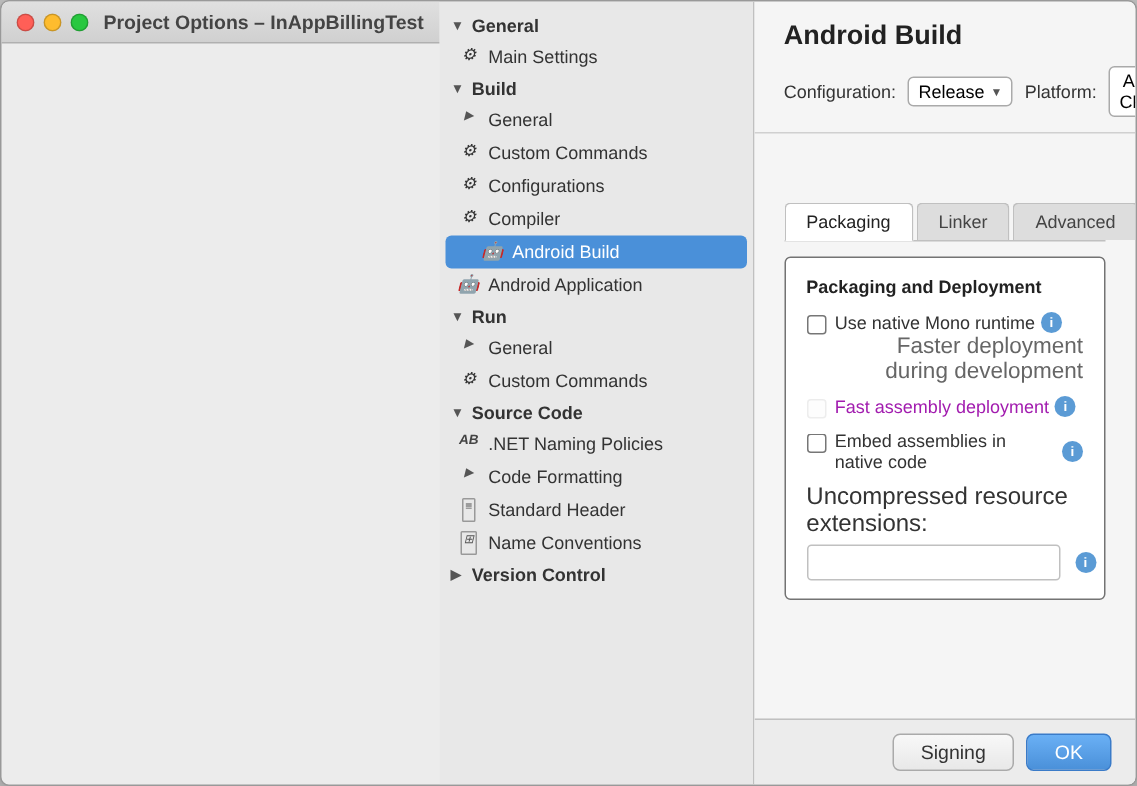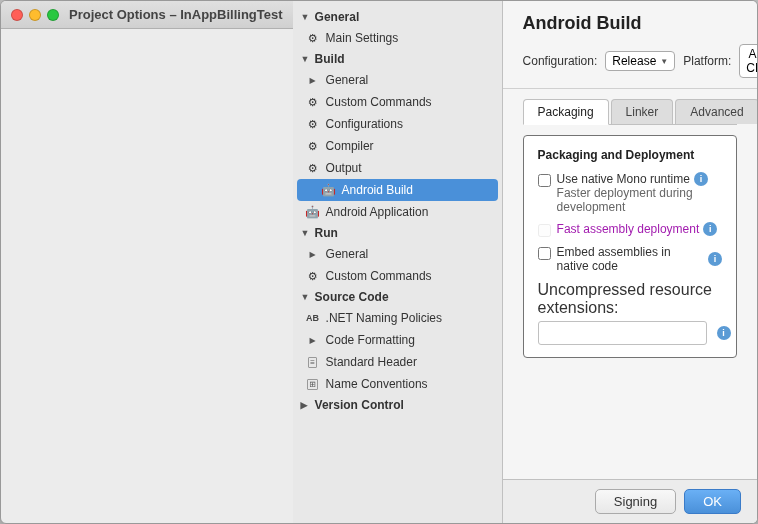--- a/index.html
+++ b/index.html
@@ -109,24 +109,24 @@
       border-radius: 4px;
       margin: 0 4px;
       padding: 3px 8px 3px 24px;
     }
 
     .sidebar-item .item-icon {
       width: 16px;
       height: 16px;
       margin-right: 5px;
       display: inline-flex;
-      align-items: center;
       justify-content: center;
       font-size: 11px;
       flex-shrink: 0;
+      font-style: italic;
     }
 
     .gear-icon::before { content: '⚙'; }
     .play-icon::before { content: '▶'; font-size: 8px; color: #555; }
     .android-icon::before { content: '🤖'; font-size: 12px; }
     .code-icon {
       border: 1px solid #999;
       font-size: 8px;
       border-radius: 1px;
       padding: 0 1px;
@@ -200,20 +200,21 @@
     .tab {
       padding: 5px 14px;
       font-size: 12px;
       cursor: pointer;
       border: 1px solid #c0c0c0;
       border-bottom: none;
       border-radius: 4px 4px 0 0;
       background: #ddd;
       color: #444;
       margin-right: 2px;
+      margin-top: 36px;
     }
 
     .tab.active {
       background: white;
       color: #222;
       border-bottom: 1px solid white;
       margin-bottom: -1px;
       z-index: 1;
     }
 
@@ -249,22 +250,23 @@
       margin-top: 2px;
       flex-shrink: 0;
     }
 
     .option-text {
       font-size: 12px;
       color: #333;
     }
 
     .option-sub {
-      font-size: 12px;
+      font-size: 15px;
       color: #666;
+      text-align: right;
     }
 
     .info-icon {
       display: inline-flex;
       align-items: center;
       justify-content: center;
       width: 14px;
       height: 14px;
       border-radius: 50%;
       background: #5b9bd5;
@@ -374,24 +376,20 @@
         <span class="item-icon gear-icon"></span>
         <span>Custom Commands</span>
       </div>
       <div class="sidebar-item">
         <span class="item-icon gear-icon"></span>
         <span>Configurations</span>
       </div>
       <div class="sidebar-item">
         <span class="item-icon gear-icon"></span>
         <span>Compiler</span>
-      </div>
-      <div class="sidebar-item">
-        <span class="item-icon gear-icon"></span>
-        <span>Output</span>
       </div>
       <div class="sidebar-item active">
         <span class="item-icon android-icon"></span>
         <span>Android Build</span>
       </div>
       <div class="sidebar-item">
         <span class="item-icon android-icon"></span>
         <span>Android Application</span>
       </div>
 

